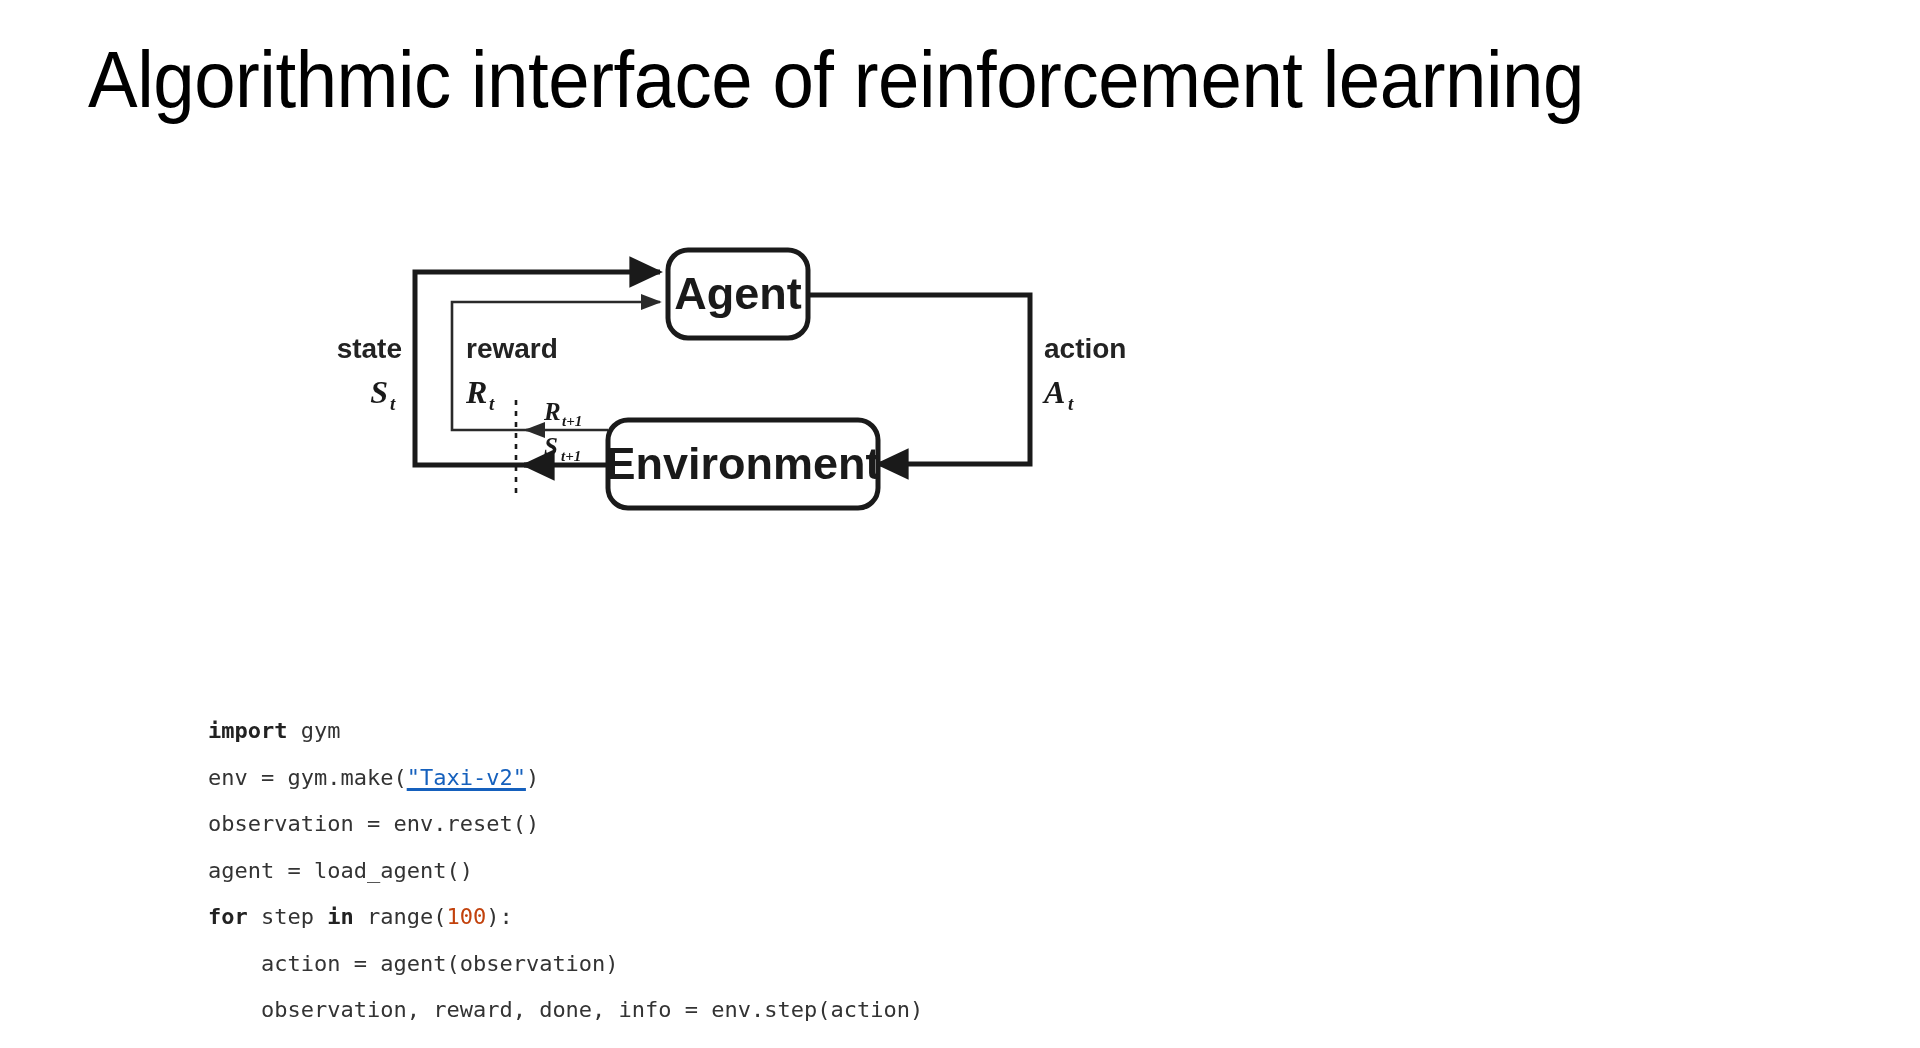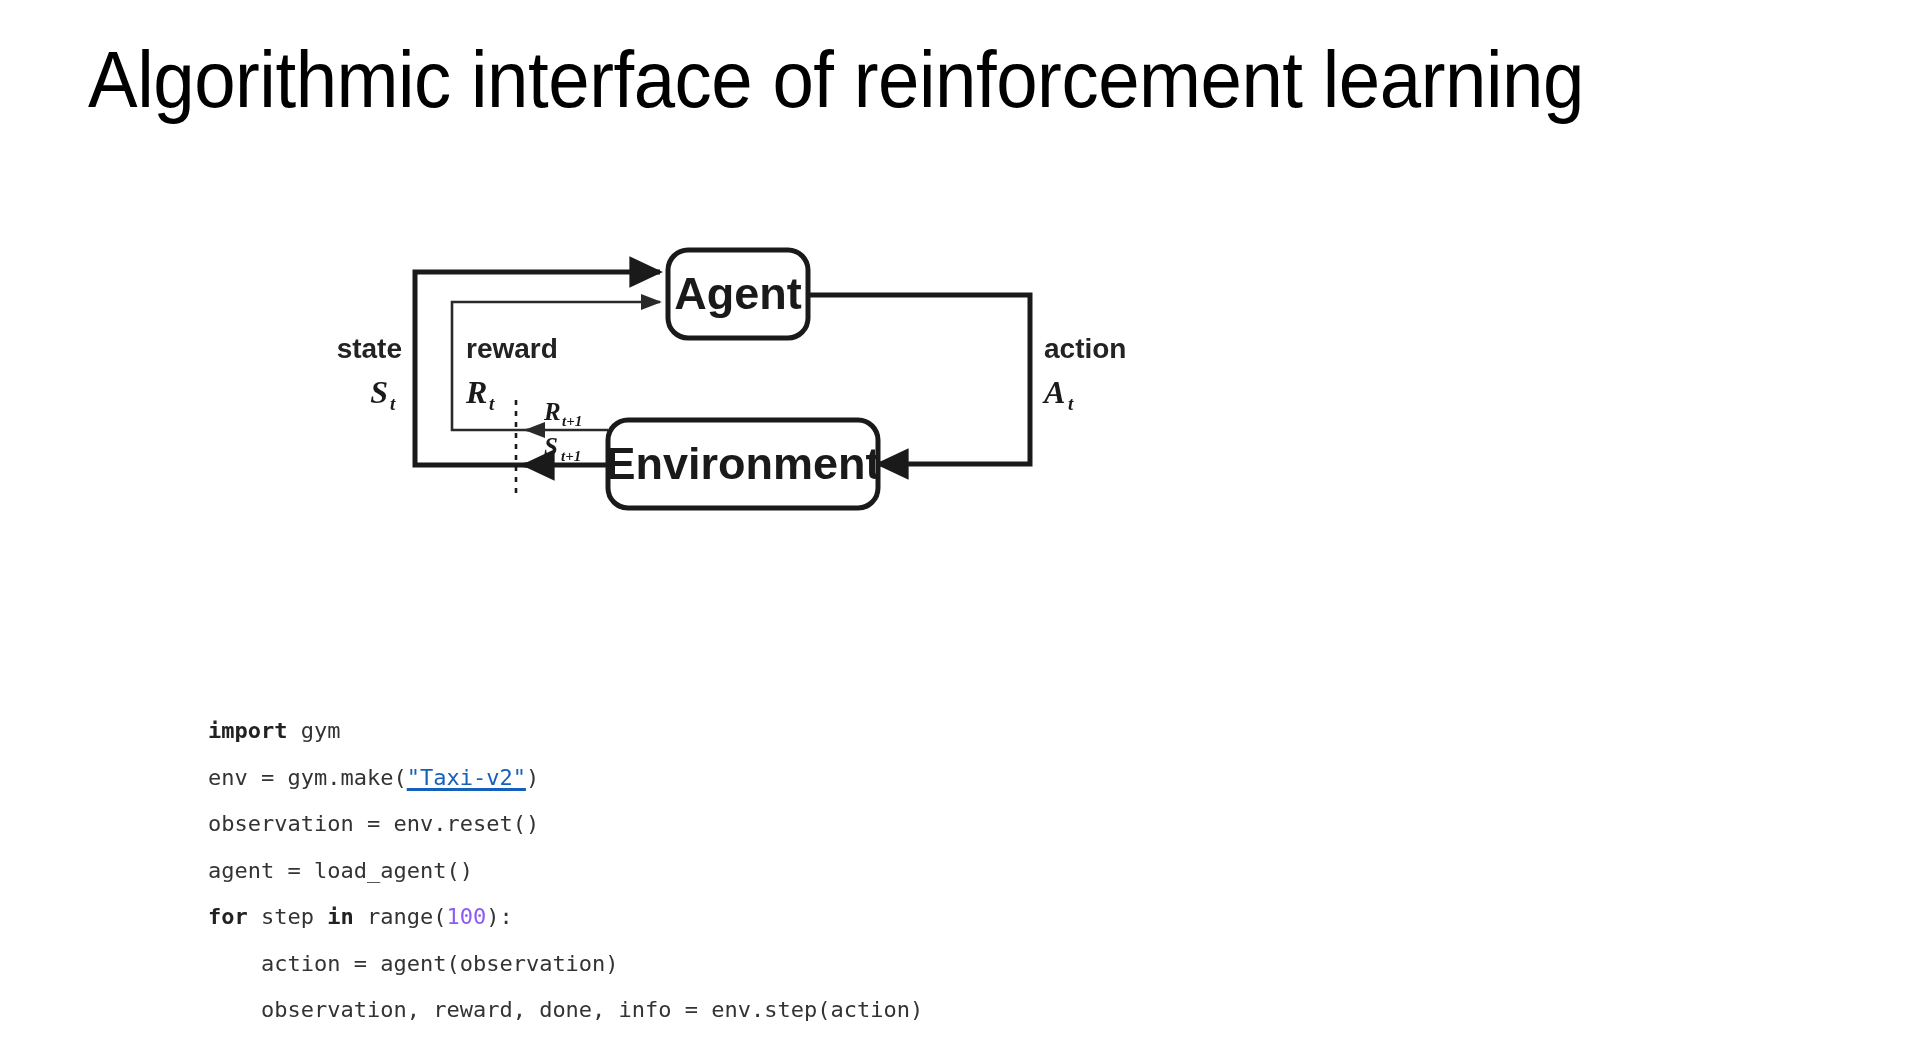--- a/index.html
+++ b/index.html
@@ -92,21 +92,21 @@
     font-size: 22px;
     line-height: 46.5px;
     color: #333333;
     white-space: pre;
   }
   #code-block .ln {
     display: block;
     white-space: pre;
   }
   .kw { font-weight: bold; color: #222222; }
-  .num { color: #8b5cf6; }
+  .num { color: #c2410c; }
   .lnk {
     color: #1560bd;
     text-decoration: underline;
     text-decoration-thickness: 3px;
     text-underline-offset: 3px;
   }
 </style>
 </head>
 <body>
 

